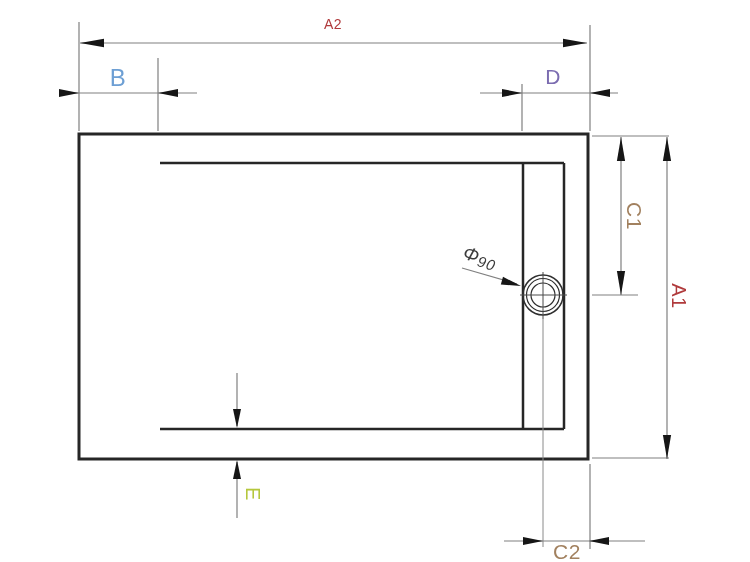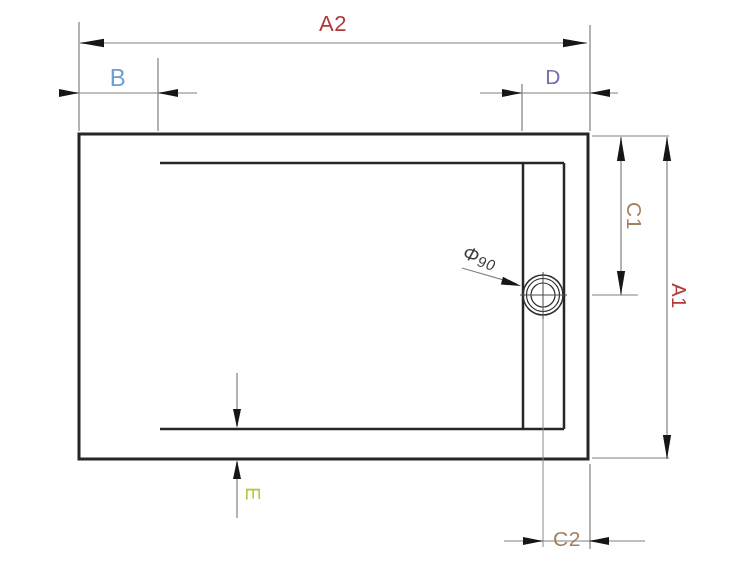--- a/index.html
+++ b/index.html
@@ -18,21 +18,21 @@
     line-height:1;
     white-space:nowrap;
     letter-spacing:0.5px;
   }
   .lbl.rot{transform:translate(-50%,-50%) rotate(90deg);}
   .lbl.red{color:#b03a3c;}
   .lbl.blue{color:#6d9fd4;font-size:24px;}
   .lbl.purple{color:#7b6cb0;font-size:21px;}
   .lbl.brown{color:#a2815f;font-size:21px;}
   .lbl.green{color:#b5c73c;}
-  .lbl.a2size{font-size:22px;}
+  .lbl.a2size{font-size:14px;}
   .phi-label{
     position:absolute;
     transform:translate(-50%,-50%) rotate(17deg);
     color:#3c3c3c;
     font-style:italic;
     font-size:19px;
     line-height:1;
     white-space:nowrap;
   }
   .phi-label .val{font-size:15px;vertical-align:-3px;letter-spacing:1px;}
@@ -110,21 +110,21 @@
   <div class="lbl red a2size" style="left:333px;top:24px">A2</div>
 
   <div class="lbl blue" style="left:118px;top:78px">B</div>
 
   <div class="lbl purple" style="left:553px;top:76px">D</div>
 
   <div class="lbl rot brown" style="left:634px;top:216px">C1</div>
 
   <div class="lbl rot red" style="left:679px;top:296px">A1</div>
 
-  <div class="lbl brown" style="left:567px;top:538px">C2</div>
+  <div class="lbl brown" style="left:567px;top:551px">C2</div>
 
   <div class="lbl rot green" style="left:253px;top:494px">E</div>
 
   <div class="phi-label" style="left:480px;top:258px">
     <span>Φ</span><span class="val">90</span>
   </div>
 
 </div>
 
 </body></html>

